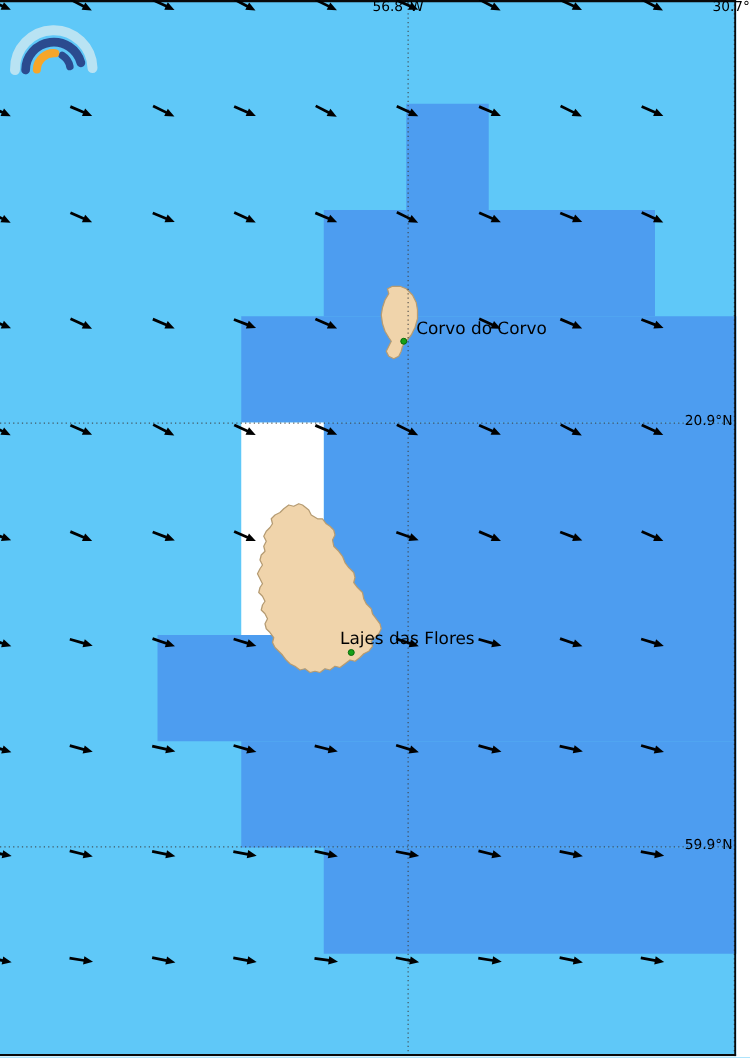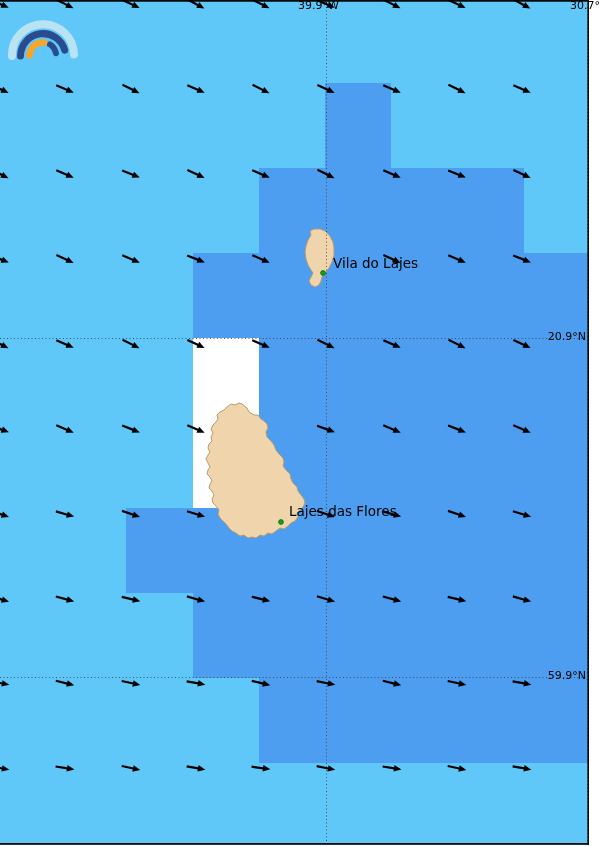--- a/index.html
+++ b/index.html
@@ -13,21 +13,21 @@
   }
   #mapsvg{position:absolute;left:0;top:0;display:block}
   .lbl{position:absolute;color:#000;white-space:nowrap;line-height:1.15;z-index:5}
   .coord{font-size:11px}
   .town{font-size:13.5px}
   #lon-left{left:298px;top:0px}
   #lon-right{left:570px;top:0px}
   #lat-upper{right:14px;top:331px}
   #lat-lower{right:14px;top:670px}
   #town-corvo{left:333px;top:256px}
-  #town-flores{left:289px;top:504px}
+  #town-flores{left:272px;top:504px}
 </style>
 </head>
 <body style="background: rgb(255, 255, 255);">
 
 <div id="map" style="background: rgb(95, 200, 248);">
   <svg id="mapsvg" width="589" height="845">
       <rect x="325" y="83" width="66" height="85" fill="#4d9df0"></rect>
       <rect x="259" y="168" width="265" height="85" fill="#4d9df0"></rect>
       <rect x="193" y="253" width="397" height="85" fill="#4d9df0"></rect>
       <rect x="259" y="338" width="331" height="170" fill="#4d9df0"></rect>
@@ -432,18 +432,18 @@
       </g>
       <g>
         <path d="M12,56 A31,31 0 0 1 74,54.4" stroke="#b9e3f3" stroke-width="8" fill="none" stroke-linecap="round"></path>
         <path d="M20.5,56 A22.5,22.5 0 0 1 64.7,50.2" stroke="#2b4b8f" stroke-width="7" fill="none" stroke-linecap="round"></path>
         <path d="M49.8,44.3 A13.5,13.5 0 0 1 55.9,53.2" stroke="#2b4b8f" stroke-width="6" fill="none" stroke-linecap="round"></path>
         <path d="M29.5,55.5 A13.5,13.5 0 0 1 44.2,42.6" stroke="#f6a62a" stroke-width="6.5" fill="none" stroke-linecap="round"></path>
       </g>
     </svg>
 </div>
 
-<div class="lbl coord" id="lon-left">39.9°W</div>
+<div class="lbl coord" id="lon-left">56.8°W</div>
 <div class="lbl coord" id="lon-right">30.7°W</div>
 <div class="lbl coord" id="lat-upper">20.9°N</div>
 <div class="lbl coord" id="lat-lower">59.9°N</div>
-<div class="lbl town" id="town-corvo">Vila do Lajes</div>
+<div class="lbl town" id="town-corvo">Corvo do Corvo</div>
 <div class="lbl town" id="town-flores">Lajes das Flores</div>
 
 </body></html>

